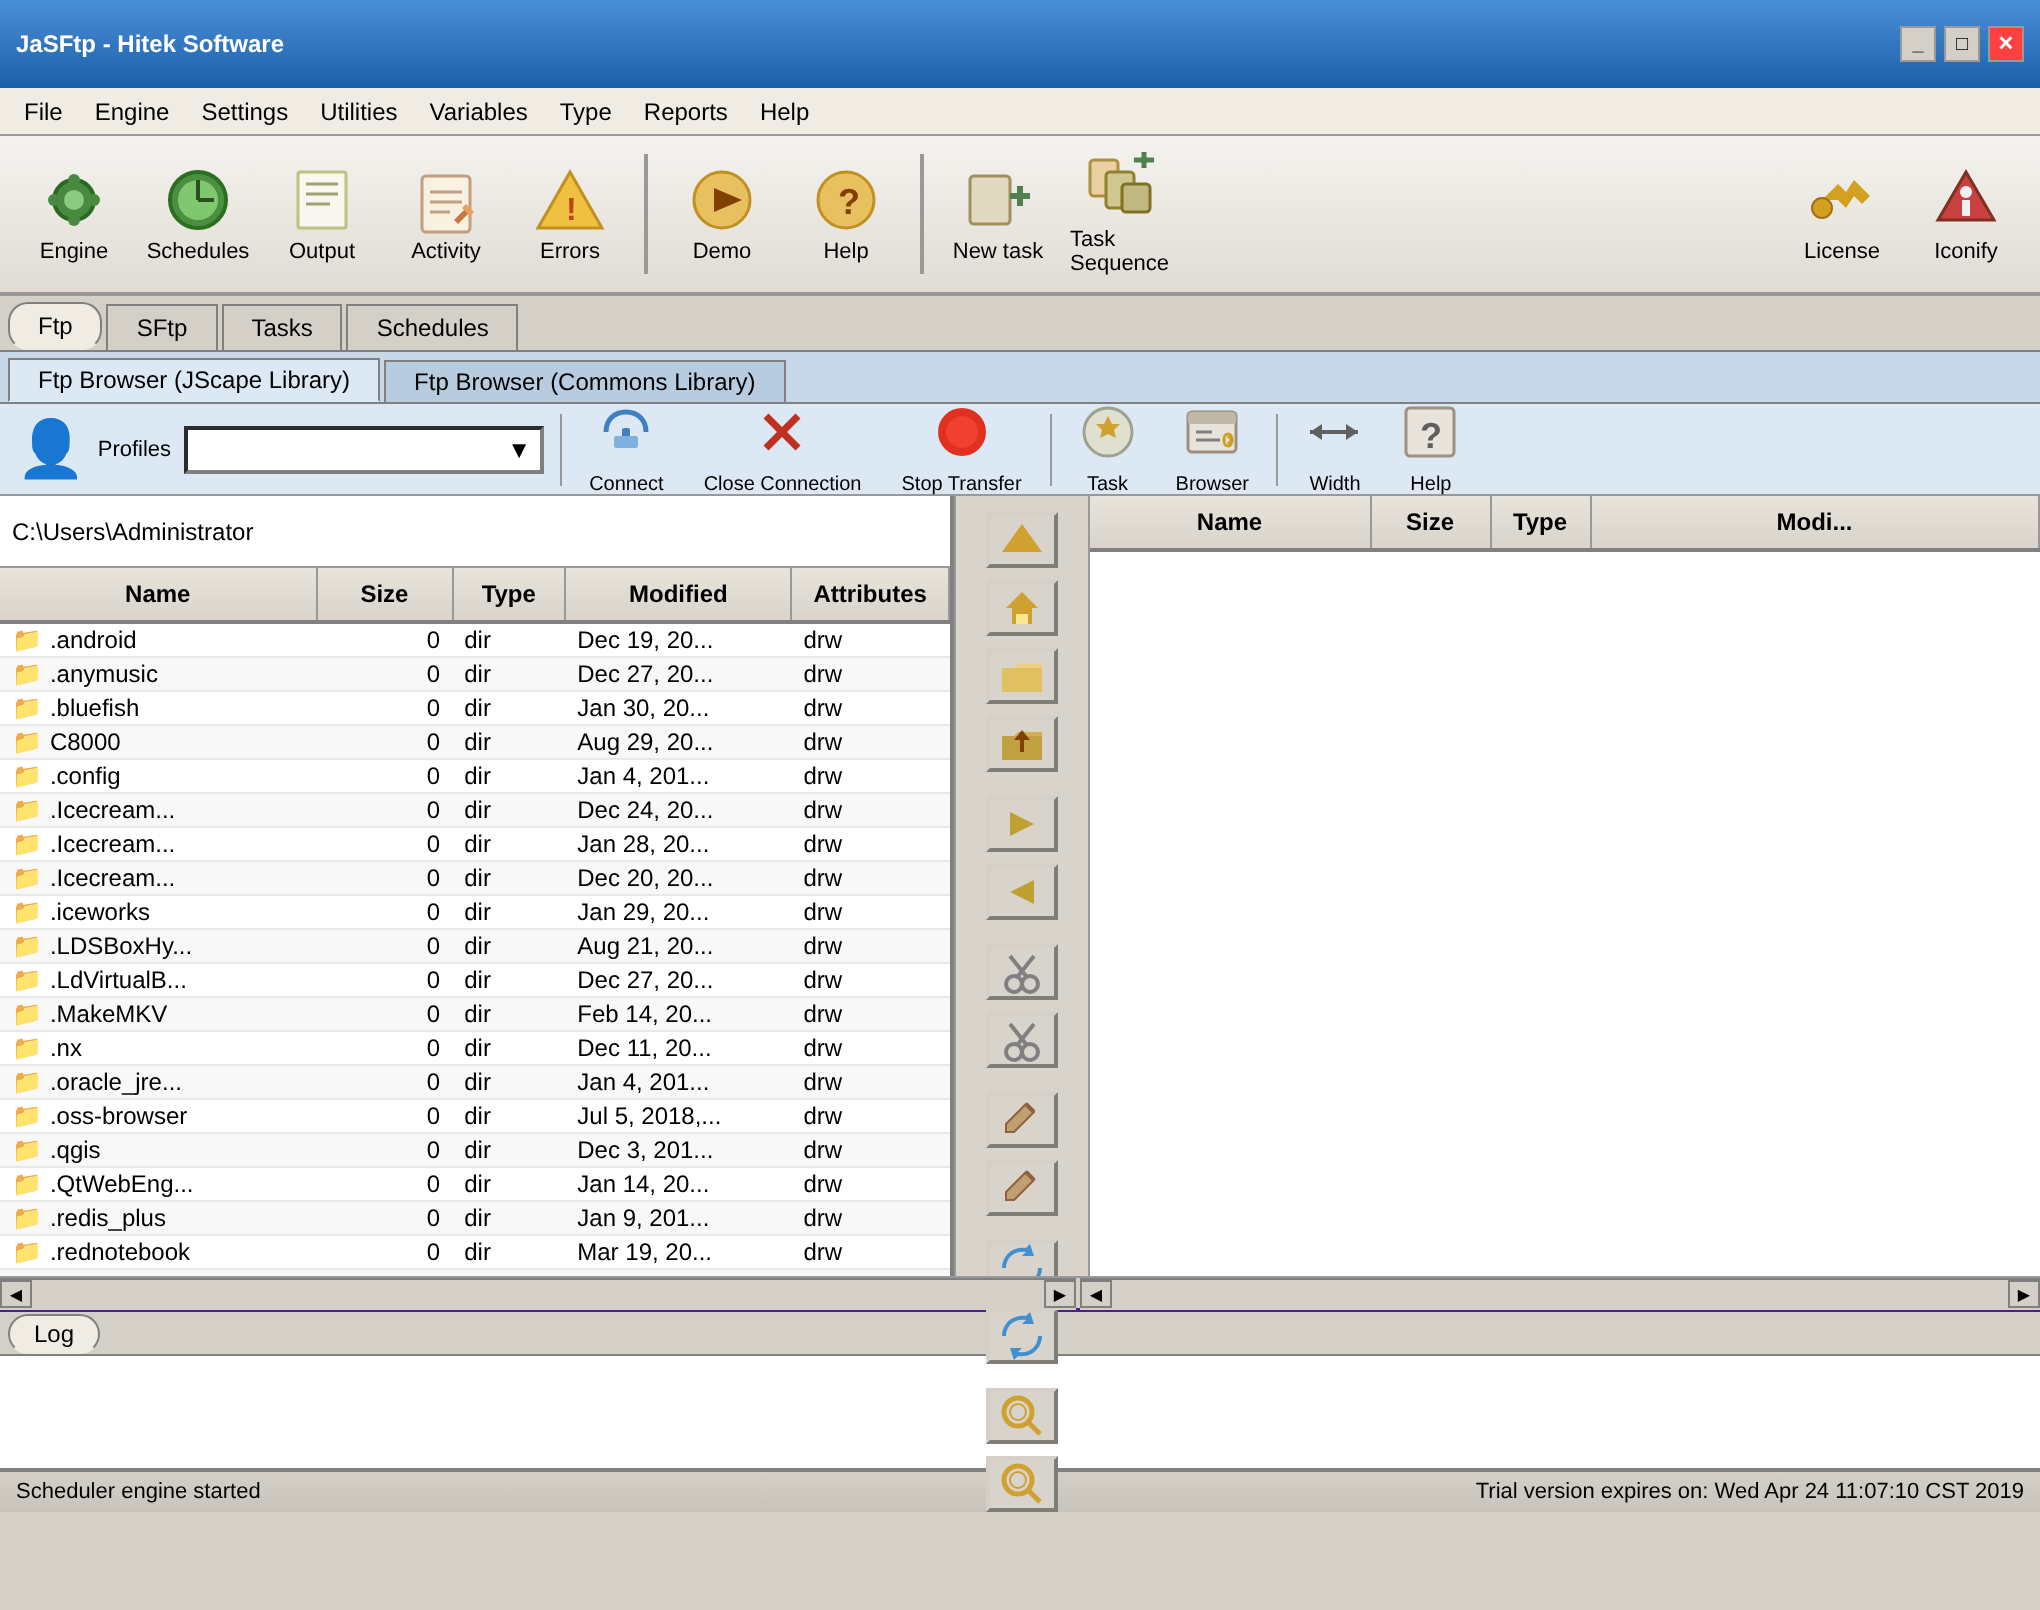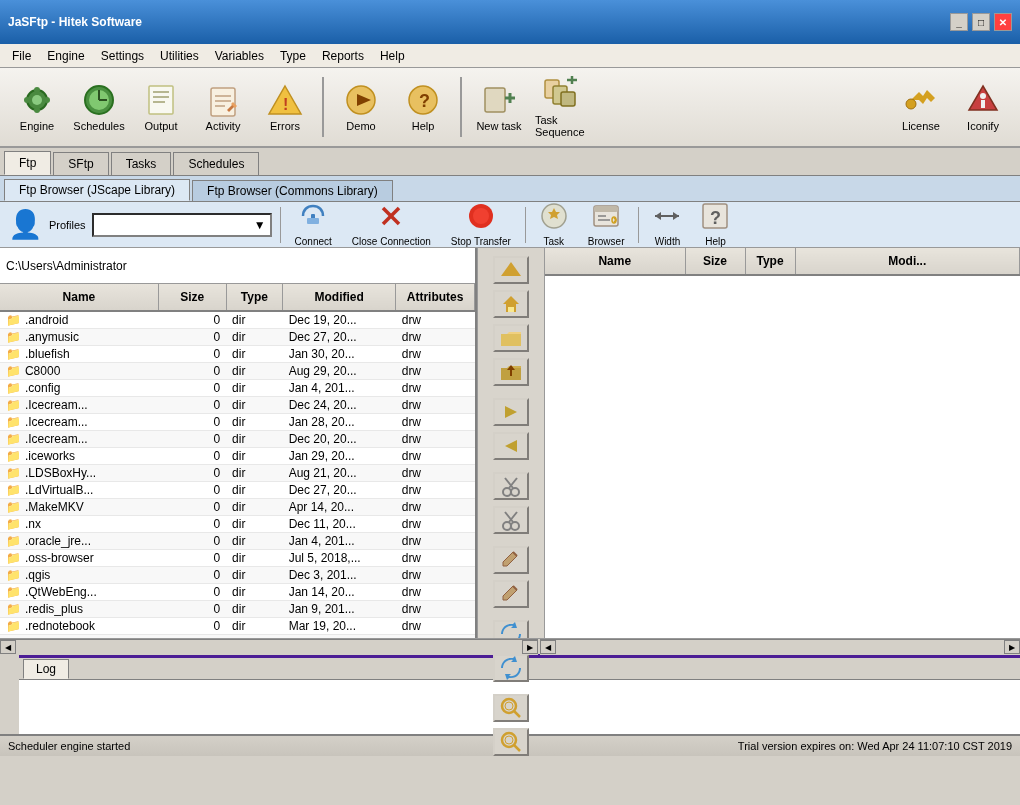--- a/index.html
+++ b/index.html
@@ -85,20 +85,21 @@
       border: 1px solid #808080;
       border-bottom: none;
       cursor: pointer;
       font-size: 12px;
       margin-right: 2px;
     }
     .tab.active {
       background: #f0ece4;
       border-bottom: 1px solid #f0ece4;
       z-index: 1;
+      border-radius: 10px;
     }
     
     
     #tabs2 {
       background: #c8d8e8;
       height: 26px;
       display: flex;
       align-items: flex-end;
       padding: 0 4px;
       border-bottom: 1px solid #808080;
@@ -252,24 +253,23 @@
     #hscroll {
       height: 16px;
       background: #d4d0c8;
       border-top: 1px solid #999;
       display: flex;
       align-items: center;
     }
     
     
     #log-area {
-      border-top: 4px solid #4c1d95;
+      border-top: 2px solid #4c1d95;
       background: #3b82f6;
       height: 80px;
-      margin-left: 19px;
     }
     #log-tab {
       height: 22px;
       background: #d4d0c8;
       display: flex;
       align-items: flex-end;
       padding: 0 4px;
       border-bottom: 1px solid #808080;
     }
     #log-content {
@@ -662,21 +662,21 @@
       <td>dir</td>
       <td>Dec 27, 20...</td>
       <td>drw</td>
     </tr>
             <tr>
       <td style="max-width:140px; overflow:hidden; text-overflow:ellipsis;">
         <span style="color:#f0c040; margin-right:4px;">📁</span>.MakeMKV
       </td>
       <td style="text-align:right;">0</td>
       <td>dir</td>
-      <td>Apr 14, 20...</td>
+      <td>Feb 14, 20...</td>
       <td>drw</td>
     </tr>
             <tr>
       <td style="max-width:140px; overflow:hidden; text-overflow:ellipsis;">
         <span style="color:#f0c040; margin-right:4px;">📁</span>.nx
       </td>
       <td style="text-align:right;">0</td>
       <td>dir</td>
       <td>Dec 11, 20...</td>
       <td>drw</td>

